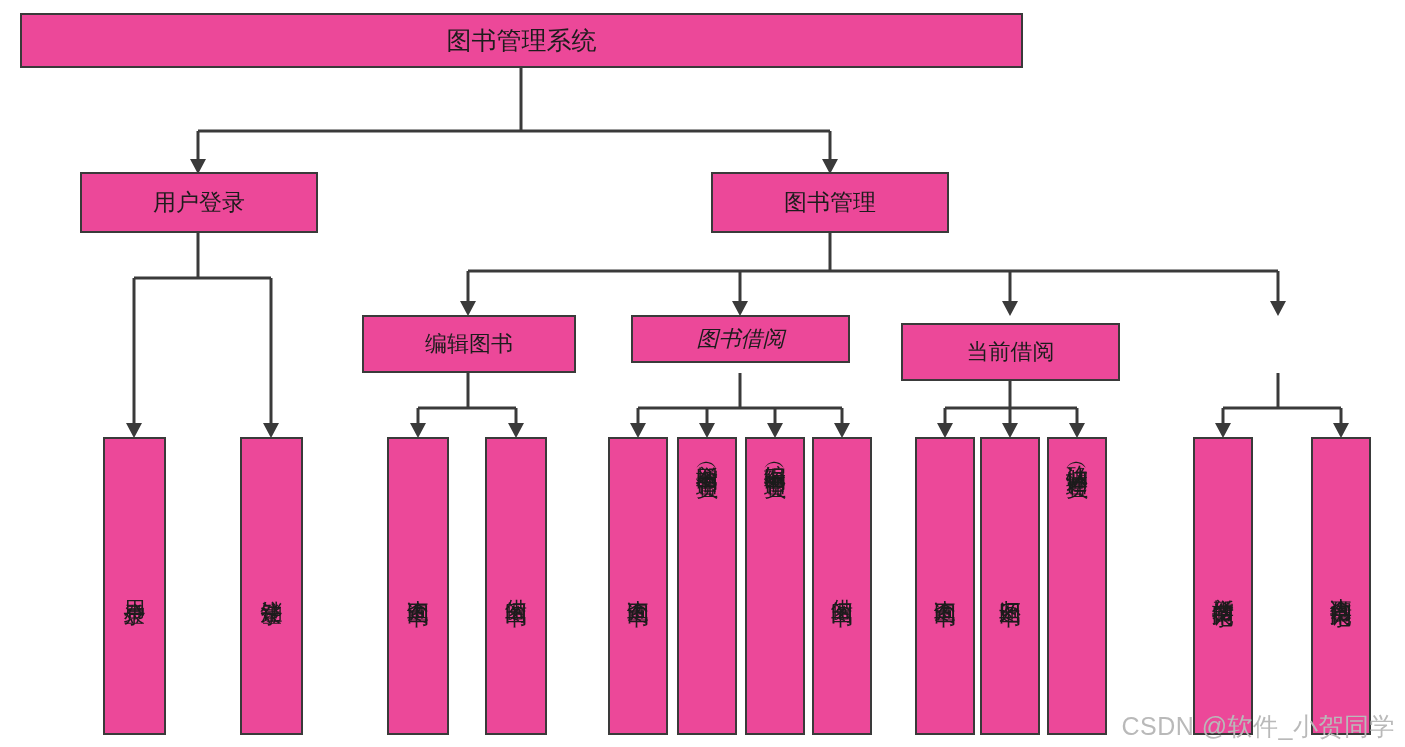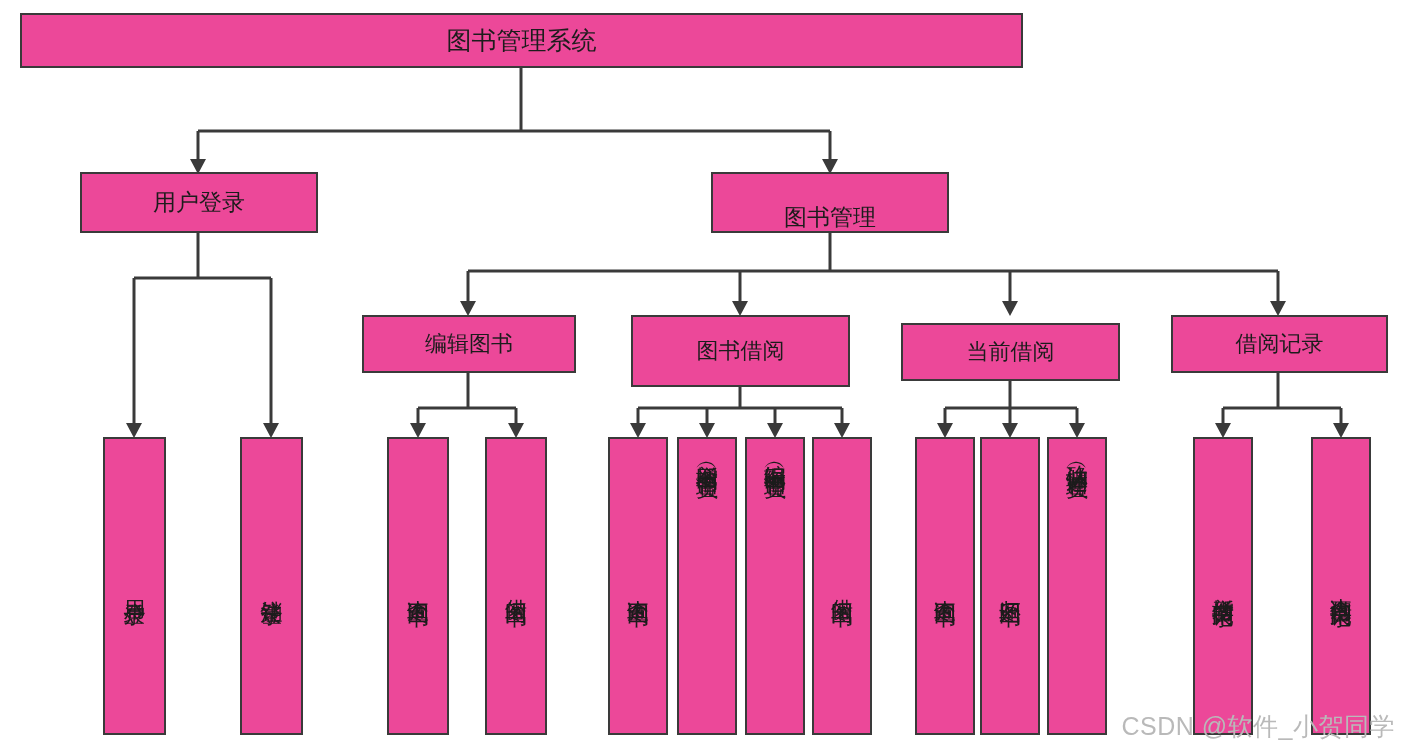--- a/index.html
+++ b/index.html
@@ -147,36 +147,33 @@
     </g>
   </svg>
 
   <div class="node-box level0" style="left:20px; top:13px; width:1003px; height:55px;">
     <span class="node-label">图书管理系统</span>
   </div>
 
   <div class="node-box level1" style="left:80px; top:172px; width:238px; height:61px;">
     <span class="node-label">用户登录</span>
   </div>
-  <div class="node-box level1" style="left:711px; top:172px; width:238px; height:61px;align-items:flex-end;">
+  <div class="node-box level1" style="left:711px; top:172px; width:238px; height:61px;">
     <span class="node-label">图书管理</span>
   </div>
 
   <div class="node-box level2" style="left:362px; top:315px; width:214px; height:58px;">
     <span class="node-label">编辑图书</span>
   </div>
-  <div class="node-box level2" style="left:631px; top:315px; width:219px; height:72px;">
+  <div class="node-box level2" style="left:631px; top:315px; width:219px; height:48px;font-style:italic;">
     <span class="node-label">图书借阅</span>
   </div>
   <div class="node-box level2" style="left:901px; top:323px; width:219px; height:58px;">
     <span class="node-label">当前借阅</span>
   </div>
-  <div class="node-box level2" style="left:1171px; top:315px; width:217px; height:58px;">
-    <span class="node-label">借阅记录</span>
-  </div>
 
   <div class="node-box leaf align-mid" style="left:103px; top:437px; width:63px; height:298px;">
     <span class="node-label">用户登录</span>
   </div>
   <div class="node-box leaf align-mid" style="left:240px; top:437px; width:63px; height:298px;">
     <span class="node-label">注销登录</span>
   </div>
 
   <div class="node-box leaf align-mid" style="left:387px; top:437px; width:62px; height:298px;">
     <span class="node-label">查询图书</span>

